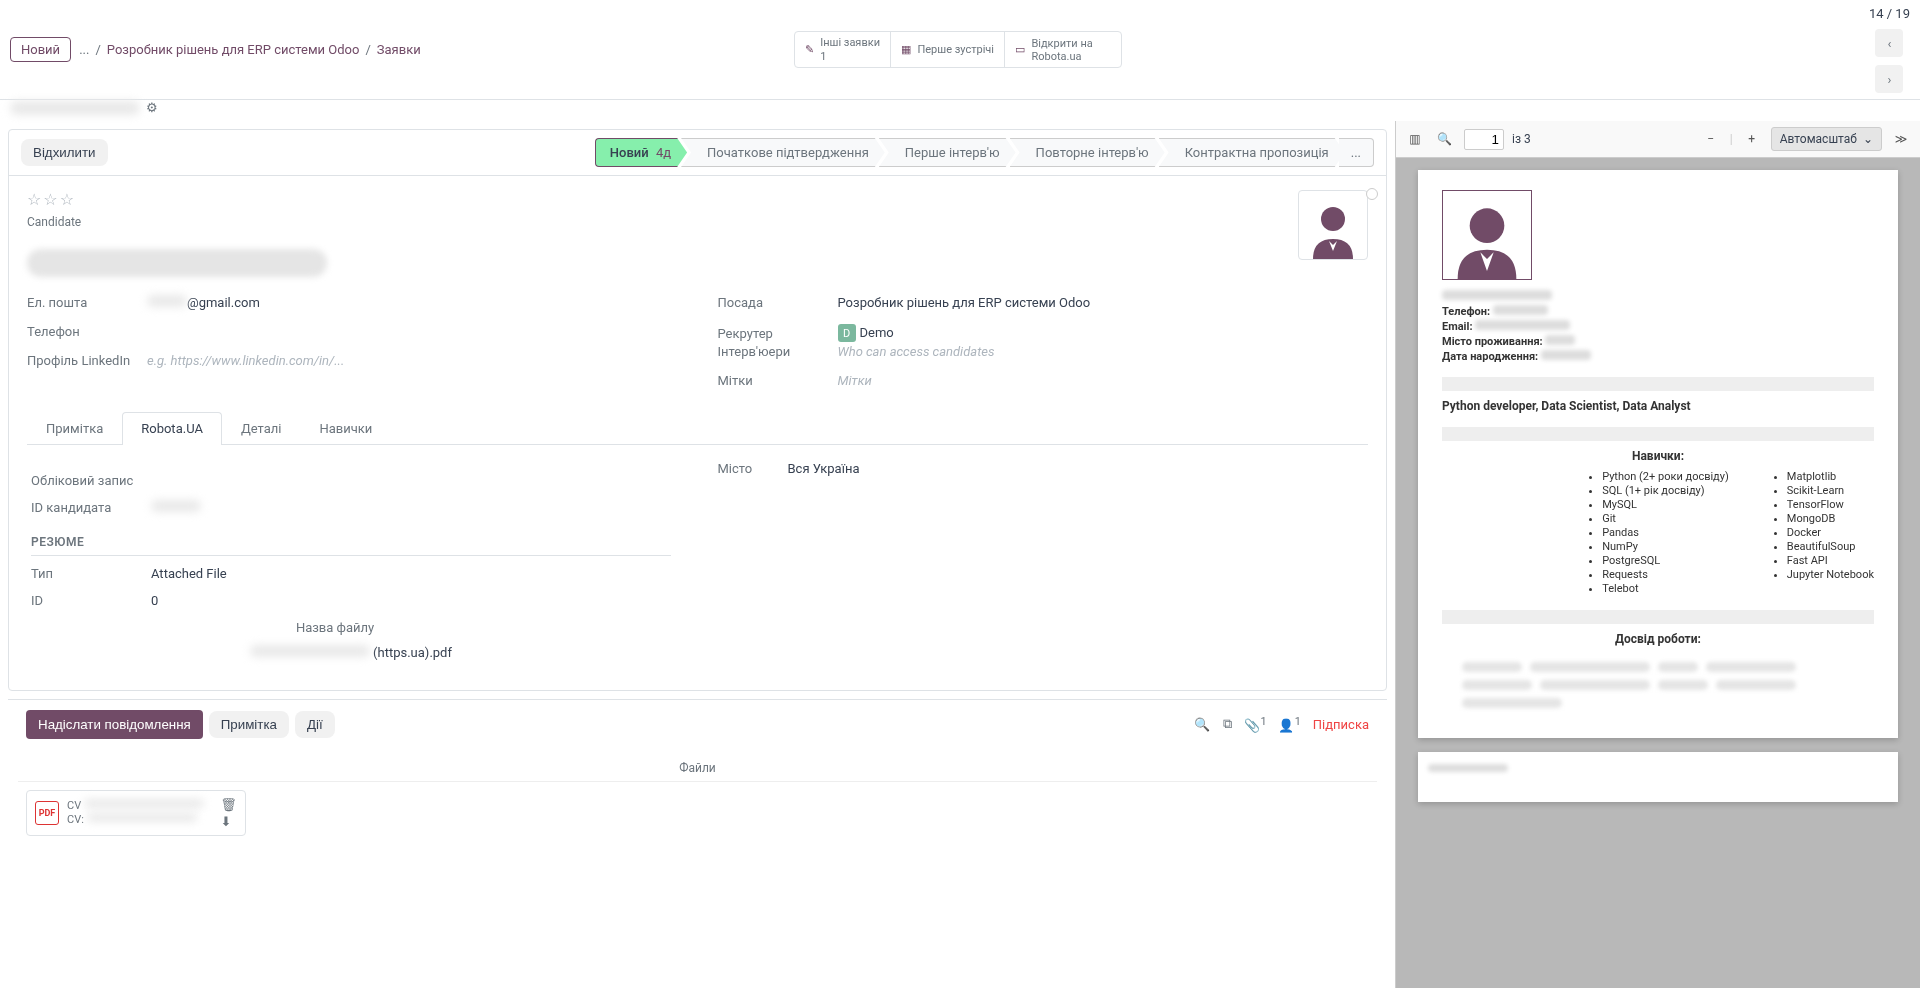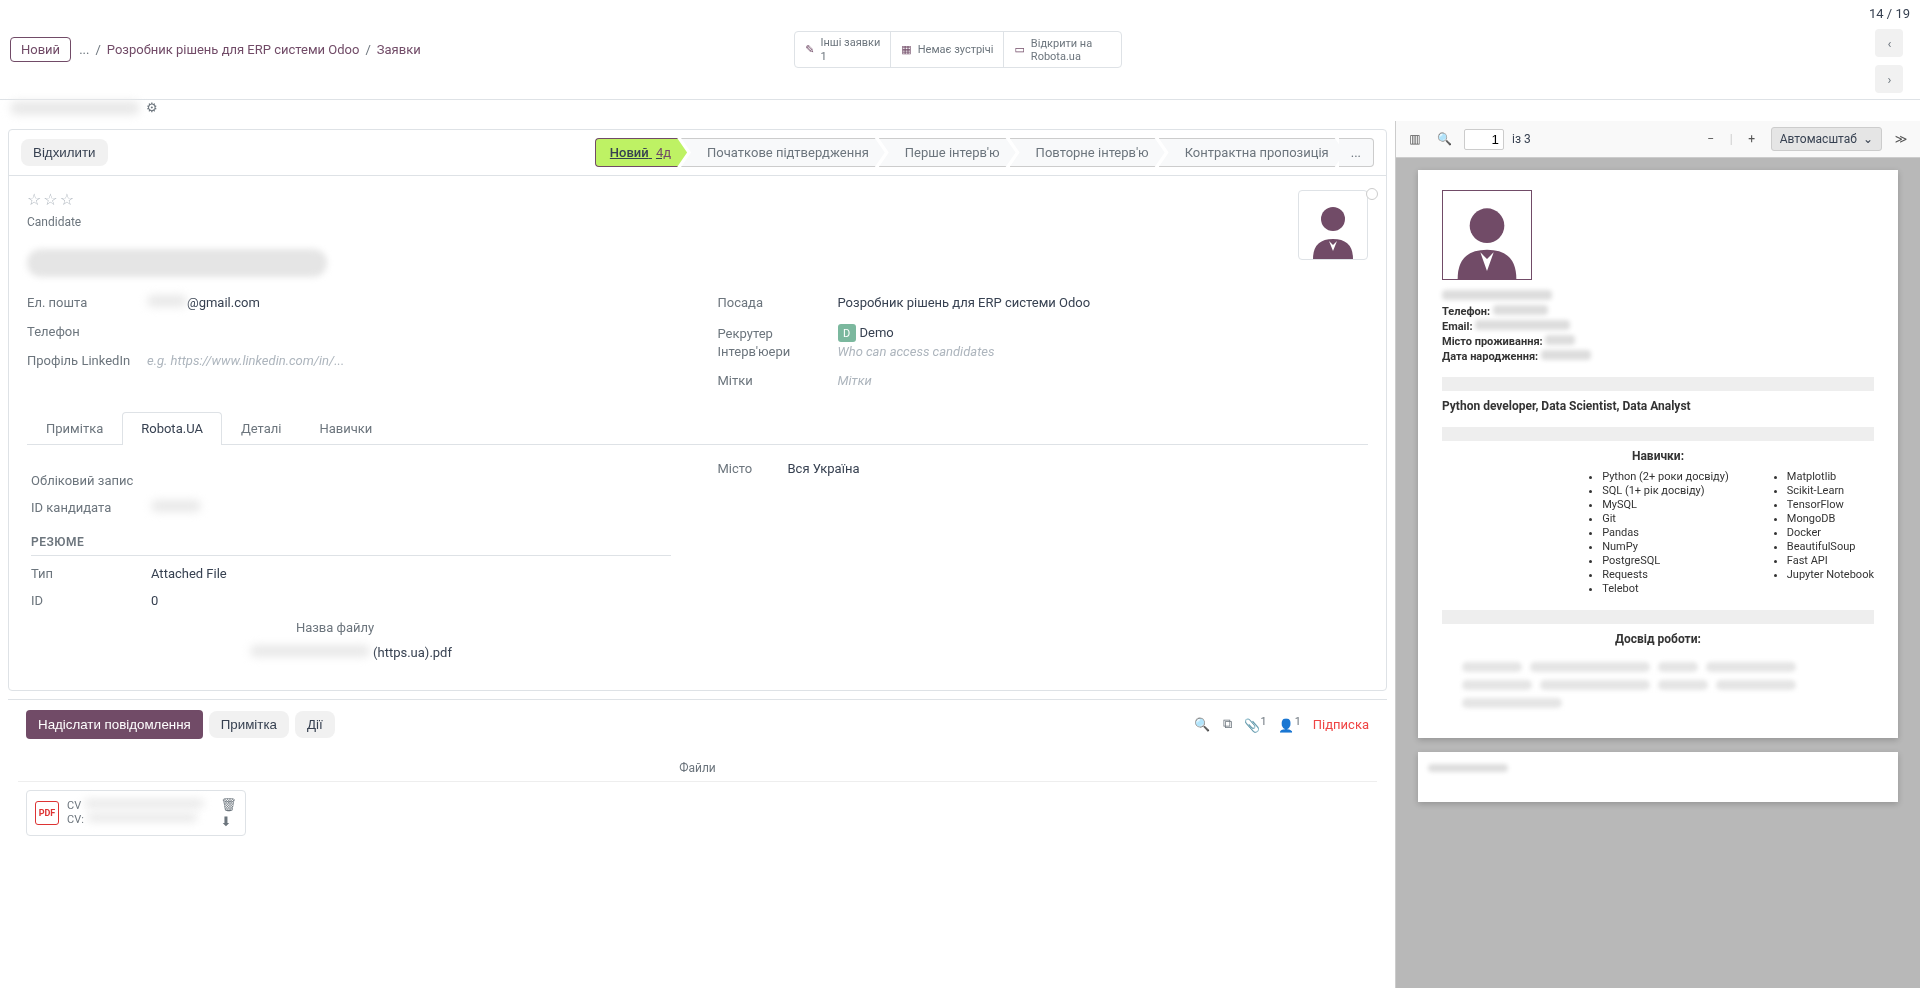--- a/index.html
+++ b/index.html
@@ -22,21 +22,21 @@
 .main-wrap { display:flex; height: calc(100vh - 60px); }
 .left-pane { flex: 1; overflow-y:auto; padding: 8px; }
 .right-pane { width: 525px; border-left: 1px solid #ccc; background:#f5f5f5; display:flex; flex-direction:column; }
 
 .form-card { border: 1px solid #dee2e6; border-radius: 4px; background:#fff; }
 .statusbar { display:flex; justify-content:space-between; align-items:center; padding: 8px 12px; border-bottom: 1px solid #dee2e6; }
 .btn-light { background:#f1f1f1; border:none; padding:6px 12px; border-radius:8px; cursor:pointer; color:#374151; }
 .stages { display:flex; align-items:center; }
 .stage { padding: 6px 16px 6px 26px; background:#f8f9fa; color:#6c757d; position:relative; border-top:1px solid #ccc; border-bottom:1px solid #ccc; clip-path: polygon(0 0, calc(100% - 10px) 0, 100% 50%, calc(100% - 10px) 100%, 0 100%, 10px 50%); margin-left:-6px; }
 .stage.first { clip-path: polygon(0 0, calc(100% - 10px) 0, 100% 50%, calc(100% - 10px) 100%, 0 100%); border-left:1px solid #ccc; border-radius: 4px 0 0 4px; margin-left:0; padding-left:14px;}
-.stage.active { background:#bef264; color:#374151; font-weight:500; border-color:#714B67;text-decoration:underline;}
+.stage.active { background:#86efac; color:#374151; font-weight:500; border-color:#714B67;}
 .stage.active .days { color:#714B67; font-weight:normal; margin-left:4px;}
 .stage.more { padding:6px 12px; clip-path:none; border-right:1px solid #ccc; border-radius:0 4px 4px 0;}
 .form-body { padding: 14px 18px; }
 .stars { display:flex; gap:2px; margin-bottom:6px; }
 .star { color:#adb5bd; font-size:16px; cursor:pointer; }
 .candidate-label { color:#6c757d; font-size:12px; }
 .avatar-wrap { float:right; position:relative; }
 .avatar-box { width:70px; height:70px; border:1px solid #dee2e6; border-radius:4px; display:flex; align-items:flex-end; justify-content:center; overflow:hidden; background:#fff; }
 .status-dot { width:12px; height:12px; border:1px solid #ccc; border-radius:50%; position:absolute; top:-2px; right:-10px; background:#fff; cursor:pointer;}
 .name-blur { width:300px; height:28px; background:#e5e5e5; border-radius:14px; filter:blur(3px); margin:20px 0 18px 0; clear:left;}
@@ -102,21 +102,21 @@
   <div class="header-center">
     <div class="box">
       <span style="color:#714B67;">✎</span>
       <div class="txt">
           <span>Інші заявки</span>
           <span>1</span>
         </div>
     </div>
     <div class="box">
       <span style="color:#714B67;">▦</span>
-      <span>Немає зустрічі</span>
+      <span>Перше зустрічі</span>
     </div>
     <div class="box">
       <span style="color:#714B67;">▭</span>
       <span style="max-width:80px;">Відкрити на Robota.ua</span>
     </div>
   </div>
   <div class="pager">
     <span>14 / 19</span>
     <div class="pager-btn">‹</div>
     <div class="pager-btn">›</div>

